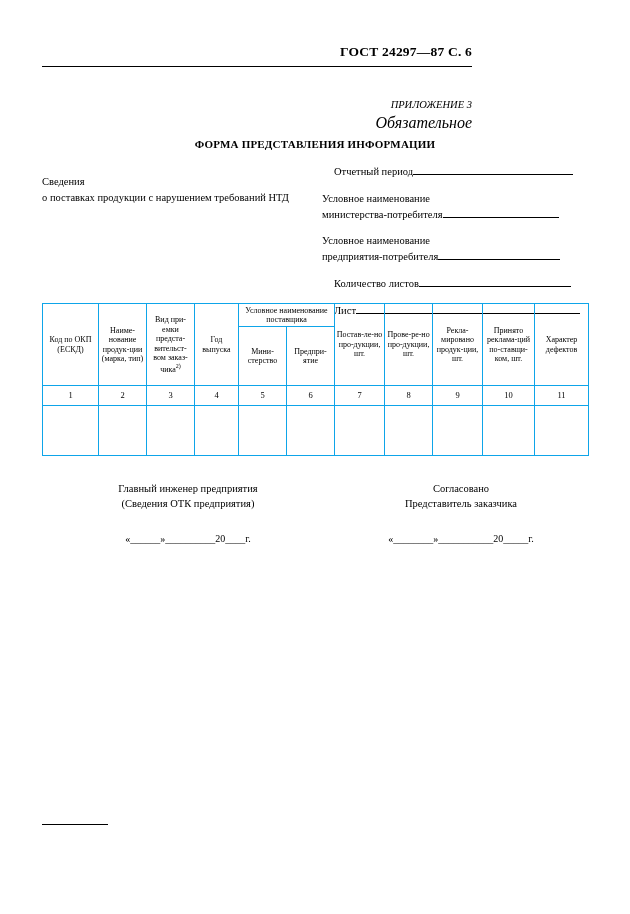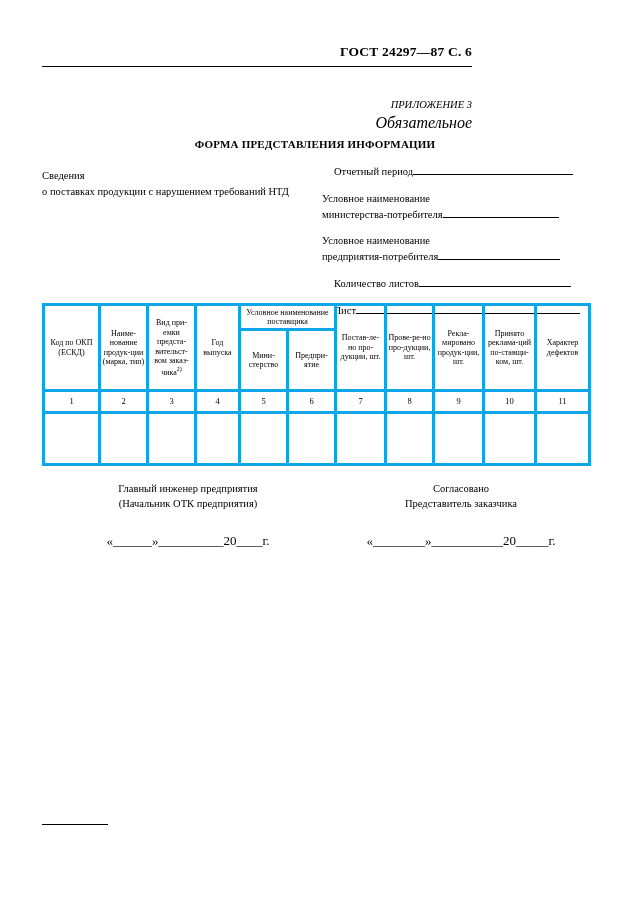--- a/index.html
+++ b/index.html
@@ -59,21 +59,21 @@
     width: 630px;
     text-align: center;
     font-size: 11px;
     font-weight: bold;
     letter-spacing: 0.2px;
   }
 
   
   .intro-left {
     position: absolute;
-    top: 168px;
+    top: 174px;
     left: 42px;
     width: 300px;
     font-size: 10.5px;
     line-height: 1.55;
   }
   .intro-left .sup { font-size: 7.5px; vertical-align: super; }
 
   
   .intro-right {
     position: absolute;
@@ -97,21 +97,21 @@
     position: absolute;
     top: 303px;
     left: 42px;
     width: 546px;
     border-collapse: collapse;
     table-layout: fixed;
     font-size: 8px;
     line-height: 1.18;
   }
   .tbl td, .tbl th {
-    border: 3px solid #0ea5e9;
+    border: 1px solid #0ea5e9;
     text-align: center;
     vertical-align: middle;
     padding: 1px 1px;
     font-weight: normal;
   }
   .tbl th { height: 76px; }
   .tbl .numrow td { height: 17px; font-size: 8.5px; }
   .tbl .blankrow td { height: 47px; }
   .tbl .sup { font-size: 6px; vertical-align: super; }
   .grp-head { height: 20px !important; }
@@ -126,21 +126,21 @@
     font-size: 10.5px;
     line-height: 1.45;
   }
   .sig-col {
     display: inline-block;
     vertical-align: top;
     text-align: center;
   }
   .sig-left { width: 292px; }
   .sig-right { width: 254px; }
-  .sig-date { margin-top: 21px; font-size: 13px; }
+  .sig-date { margin-top: 21px; font-size: 10px; }
 
   
   .fn-rule {
     position: absolute;
     left: 42px;
     top: 824px;
     width: 66px;
     border-bottom: 1px solid #000;
   }
   .footnotes {
@@ -257,21 +257,21 @@
         <td></td>
         <td></td>
         <td></td>
       </tr>
     </tbody>
   </table>
 
   <div class="sig">
     <div class="sig-col sig-left">
       <div>Главный инженер предприятия</div>
-      <div>(Начальник ОТК предприятия)</div>
+      <div>(Сведения ОТК предприятия)</div>
       <div class="sig-date">«______»__________20____г.</div>
     </div><div class="sig-col sig-right">
       <div>Согласовано</div>
       <div>Представитель заказчика</div>
       <div class="sig-date">«________»___________20_____г.</div>
     </div>
   </div>
 
   <div class="fn-rule"></div>
 

